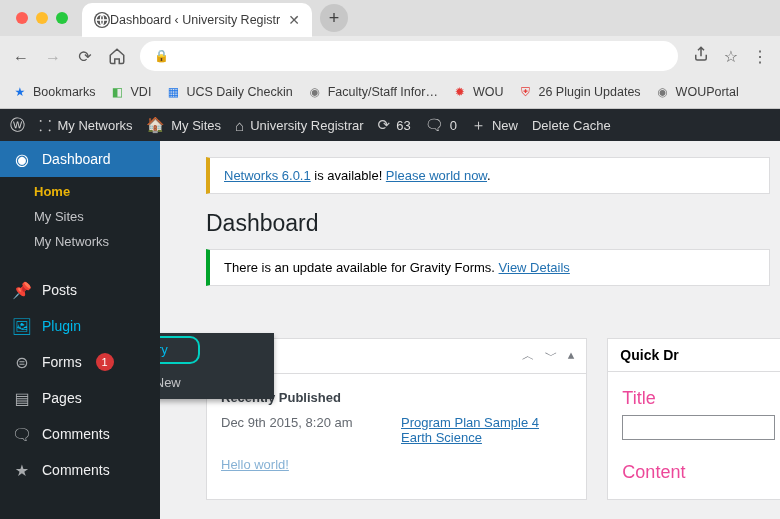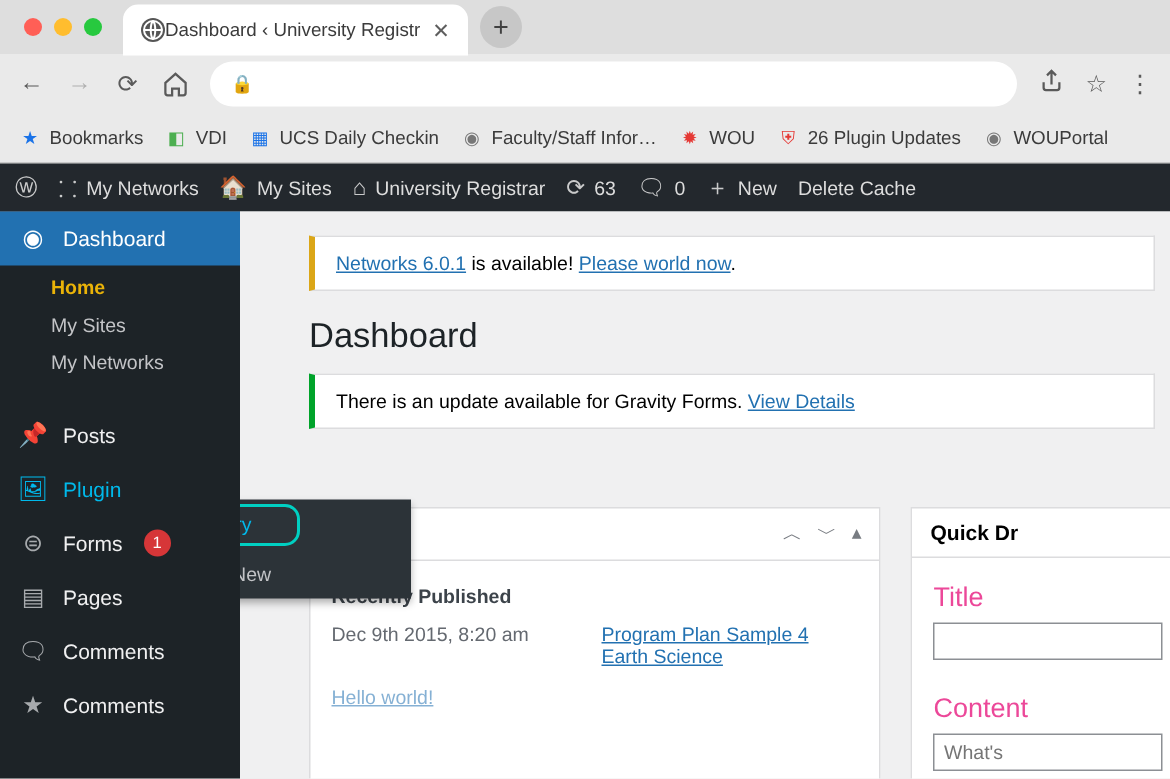--- a/index.html
+++ b/index.html
@@ -268,20 +268,19 @@
       </div>
 
       <div class="panel" style="flex:1; margin-right:-10px">
         <div class="panel-top" style="border-bottom:1px solid #dcdcde">
           <span style="font-weight:600;font-size:14px">Quick Dr</span>
         </div>
         <div class="panel-body">
           <div class="qd-label">Title</div>
           <input class="qd-input" style="">
           <div class="qd-label" style="margin-top:16px">Content</div>
-          <input class="qd-input" placeholder="What's" style="">
         </div>
       </div>
 
     </div>
 
   </div>
 </div>
 
 </body></html>

